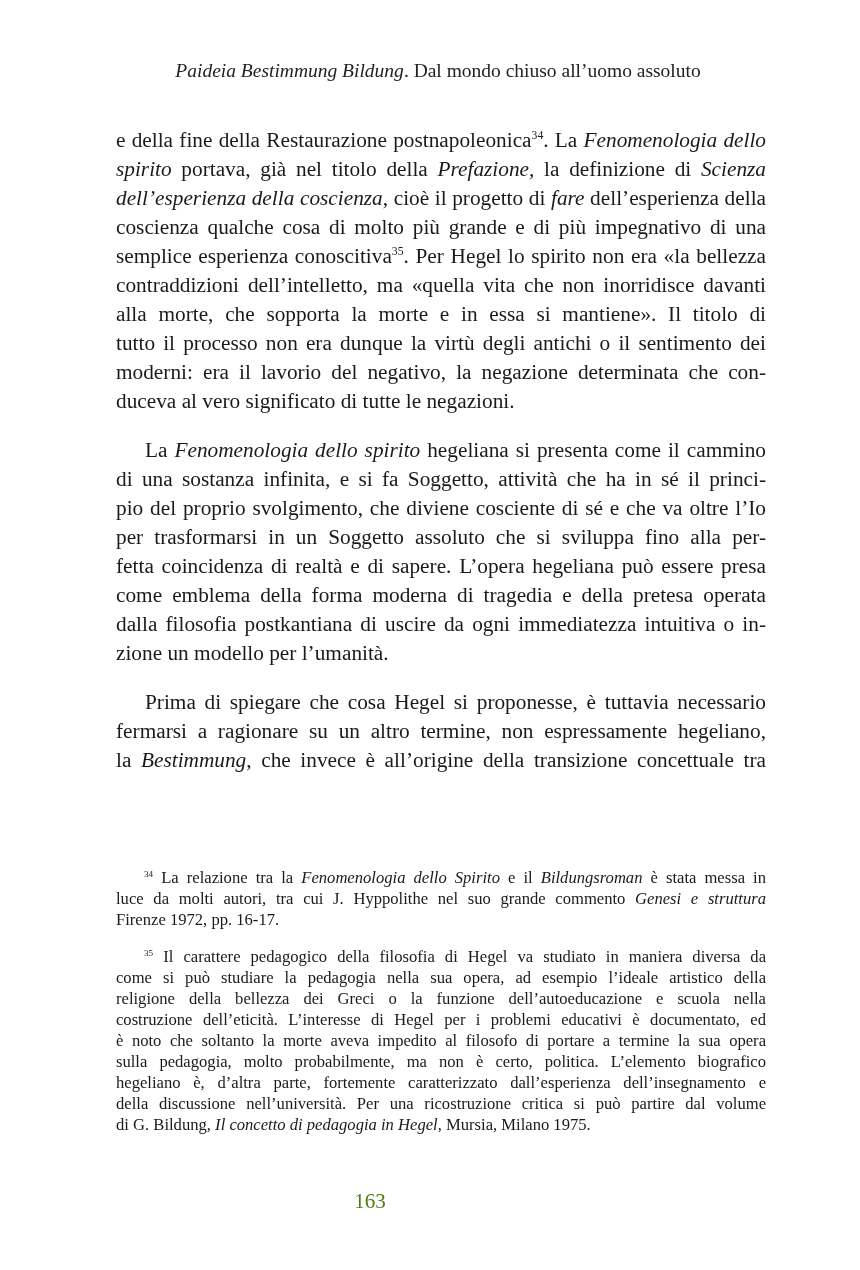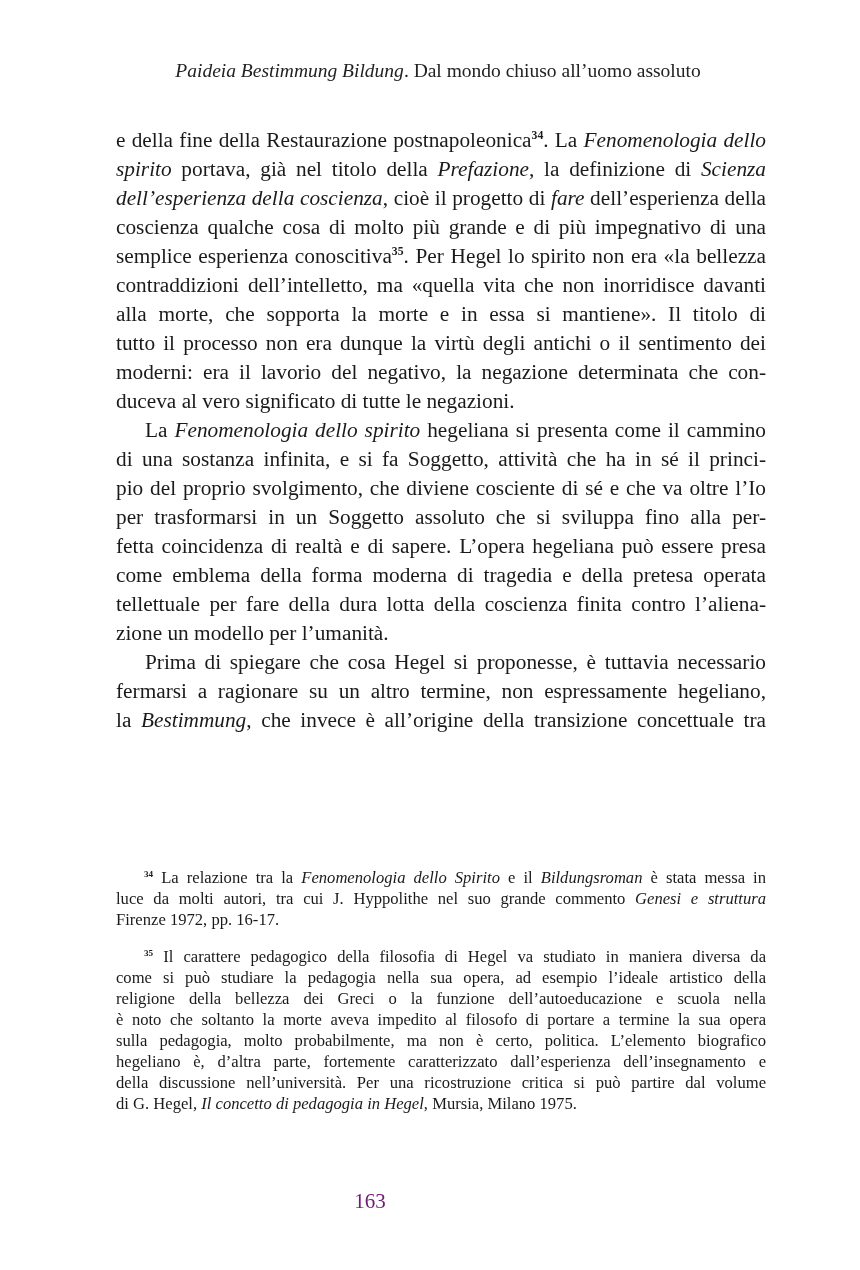--- a/index.html
+++ b/index.html
@@ -6,29 +6,29 @@
   body { width: 860px; height: 1270px; position: relative; overflow: hidden;
          font-family: "Liberation Serif", "DejaVu Serif", serif; color: #1a1a1a; }
   .page { position: absolute; left: 0; top: 0; width: 860px; height: 1270px; }
   .running-head { position: absolute; left: 0; width: 860px; top: 58px; text-align: center;
                   font-size: 19.5px; line-height: 26px; color: #222; padding-left: 8px; }
   .running-head i { font-style: italic; }
   .body-text { position: absolute; left: 116px; width: 650px; top: 126px; }
   .line { display: block; height: 29px; line-height: 29px; font-size: 21.3px;
           text-align: justify; text-align-last: justify; white-space: nowrap; overflow: visible; }
   .line.last { text-align-last: left; font-family: Liberation Serif, serif; }
-  .line.indent { text-indent: 29px; }
+  .line.indent { text-indent: 29px; margin-top: 20px; }
   .notes { position: absolute; left: 116px; width: 650px; top: 851px; }
   .nline { display: block; height: 21px; line-height: 21px; font-size: 16.6px;
            text-align: justify; text-align-last: justify; white-space: nowrap; }
   .nline.last { text-align-last: left; }
   .nline.indent { text-indent: 28px; margin-top: 16px; }
-  sup { font-size: 0.55em; vertical-align: 0.65em; line-height: 0; font-weight: bold; }
+  sup { font-size: 0.55em; vertical-align: 0.65em; line-height: 0; }
   .page-number { position: absolute; left: 0; width: 740px; top: 1188px; text-align: center;
-                 font-size: 21px; line-height: 26px; color: #701a75; }
+                 font-size: 21px; line-height: 26px; color: #4d7c0f; }
   i, em { font-style: italic; }
 </style>
 </head>
 <body>
 
 <div class="page">
   <div class="running-head"><i>Paideia Bestimmung Bildung</i><span>. Dal mondo chiuso all’uomo assoluto</span></div>
 
   <div class="body-text" id="body-text">
       <span class="line"><span>e della fine della Restaurazione postnapoleonica</span><sup>34</sup><span>. La </span><i>Fenomenologia dello</i></span>
@@ -40,39 +40,40 @@
       <span class="line"><span>alla morte, che sopporta la morte e in essa si mantiene». Il titolo di</span></span>
       <span class="line"><span>tutto il processo non era dunque la virtù degli antichi o il sentimento dei</span></span>
       <span class="line"><span>moderni: era il lavorio del negativo, la negazione determinata che con-</span></span>
       <span class="line last"><span>duceva al vero significato di tutte le negazioni.</span></span>
       <span class="line indent"><span>La </span><i>Fenomenologia dello spirito</i><span> hegeliana si presenta come il cammino</span></span>
       <span class="line"><span>di una sostanza infinita, e si fa Soggetto, attività che ha in sé il princi-</span></span>
       <span class="line"><span>pio del proprio svolgimento, che diviene cosciente di sé e che va oltre l’Io</span></span>
       <span class="line"><span>per trasformarsi in un Soggetto assoluto che si sviluppa fino alla per-</span></span>
       <span class="line"><span>fetta coincidenza di realtà e di sapere. L’opera hegeliana può essere presa</span></span>
       <span class="line"><span>come emblema della forma moderna di tragedia e della pretesa operata</span></span>
-      <span class="line"><span>tellettuale per fare della dura lotta della coscienza finita contro l’aliena-</span></span>
+      <span class="line"><span>dalla filosofia postkantiana di uscire da ogni immediatezza intuitiva o in-</span></span>
       <span class="line last"><span>zione un modello per l’umanità.</span></span>
       <span class="line indent"><span>Prima di spiegare che cosa Hegel si proponesse, è tuttavia necessario</span></span>
       <span class="line"><span>fermarsi a ragionare su un altro termine, non espressamente hegeliano,</span></span>
       <span class="line"><span>la </span><i>Bestimmung</i><span>, che invece è all’origine della transizione concettuale tra</span></span>
     </div>
 
   <div class="notes" id="footnotes">
       <div>
         <span class="nline indent"><sup>34</sup><span> La relazione tra la </span><i>Fenomenologia dello Spirito</i><span> e il </span><i>Bildungsroman</i><span> è stata messa in</span></span>
         <span class="nline"><span>luce da molti autori, tra cui J. Hyppolithe nel suo grande commento </span><i>Genesi e struttura</i></span>
         <span class="nline last"><span>Firenze 1972, pp. 16-17.</span></span>
       </div>
       <div>
         <span class="nline indent"><sup>35</sup><span> Il carattere pedagogico della filosofia di Hegel va studiato in maniera diversa da</span></span>
         <span class="nline"><span>come si può studiare la pedagogia nella sua opera, ad esempio l’ideale artistico della</span></span>
         <span class="nline"><span>religione della bellezza dei Greci o la funzione dell’autoeducazione e scuola nella</span></span>
+        <span class="nline"><span>costruzione dell’eticità. L’interesse di Hegel per i problemi educativi è documentato, ed</span></span>
         <span class="nline"><span>è noto che soltanto la morte aveva impedito al filosofo di portare a termine la sua opera</span></span>
         <span class="nline"><span>sulla pedagogia, molto probabilmente, ma non è certo, politica. L’elemento biografico</span></span>
         <span class="nline"><span>hegeliano è, d’altra parte, fortemente caratterizzato dall’esperienza dell’insegnamento e</span></span>
         <span class="nline"><span>della discussione nell’università. Per una ricostruzione critica si può partire dal volume</span></span>
-        <span class="nline last"><span>di G. Hegel, </span><i>Il concetto di pedagogia in Hegel</i><span>, Mursia, Milano 1975.</span></span>
+        <span class="nline last"><span>di G. Bildung, </span><i>Il concetto di pedagogia in Hegel</i><span>, Mursia, Milano 1975.</span></span>
       </div>
     </div>
 
   <div class="page-number">163</div>
 </div>
 
 </body></html>

